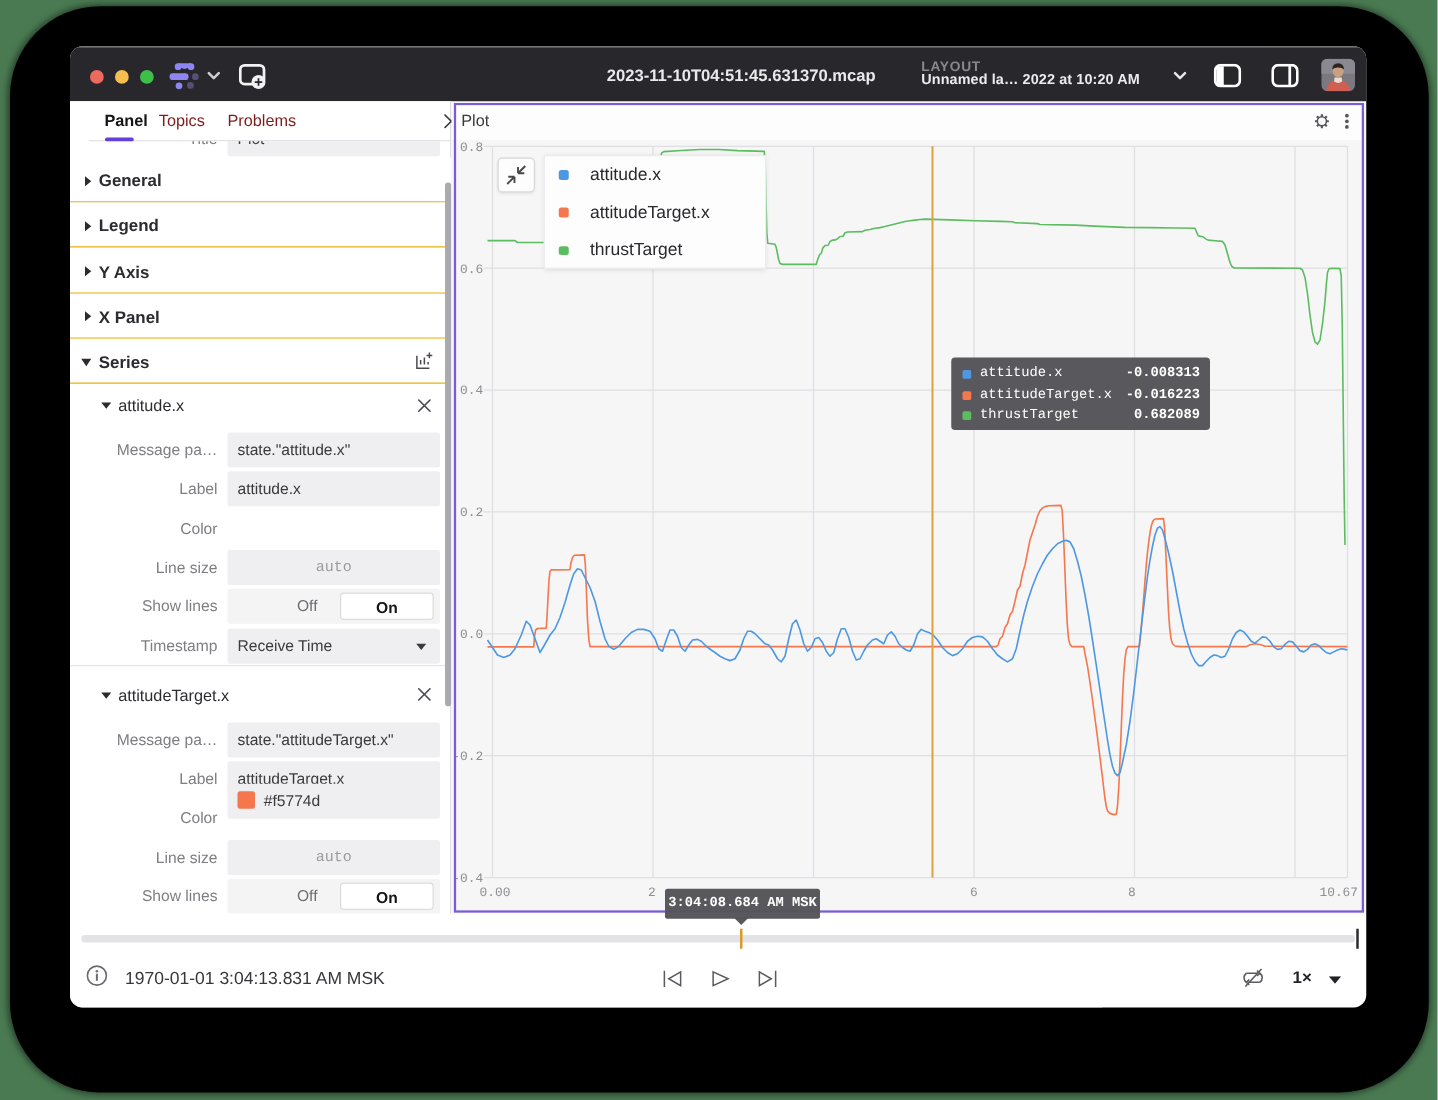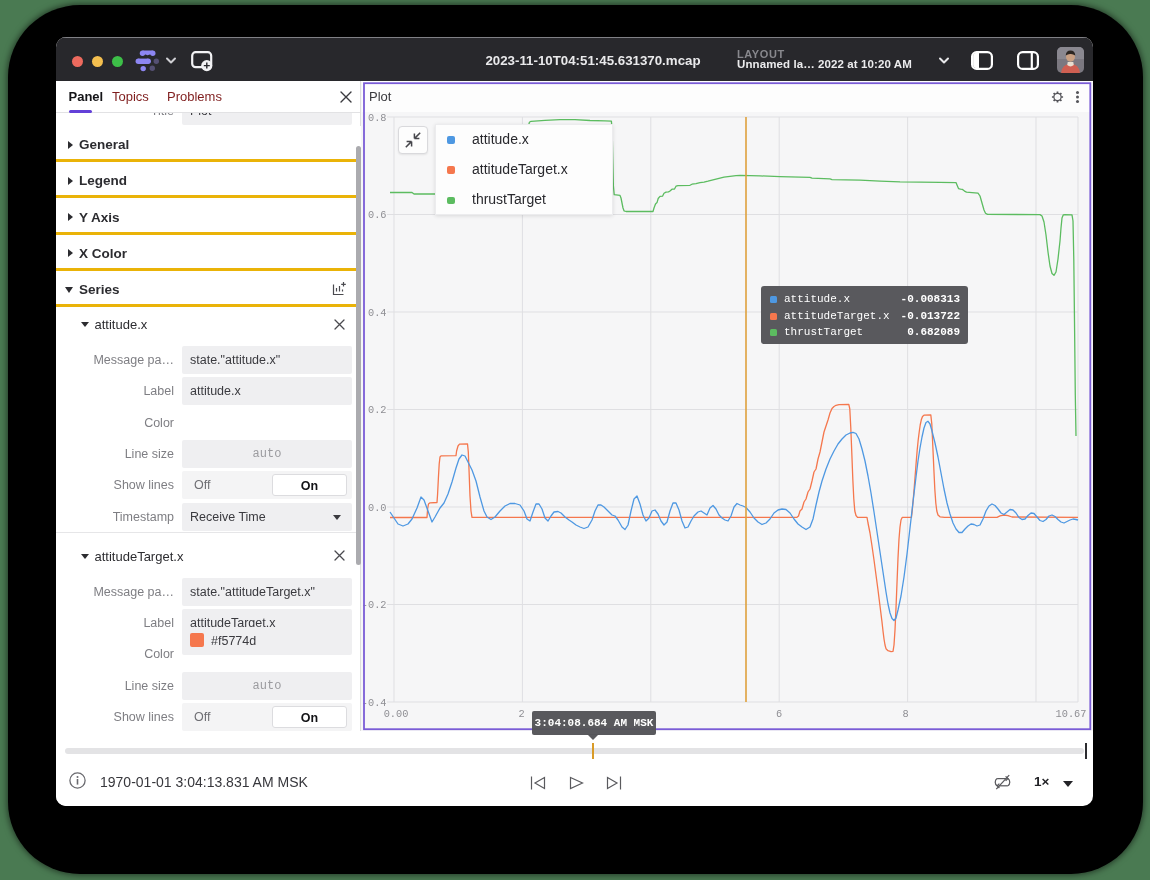--- a/index.html
+++ b/index.html
@@ -6,38 +6,38 @@
 .abs{position:absolute}
 .black{position:absolute;left:8px;top:5px;width:1135px;height:869px;background:#000;border-radius:72px;box-shadow:0 0 6px 1px rgba(0,0,0,.55)}
 .win{position:absolute;left:56px;top:37px;width:1037px;height:769px;background:#fff;border-radius:10px;overflow:hidden}
 .titlebar{position:absolute;left:0;top:0;width:1037px;height:44px;background:#28282c;border-top:1px solid #808085}
 .tl{position:absolute;top:17.5px;width:11.5px;height:11.5px;border-radius:50%}
 .wtitle{position:absolute;left:407px;width:260px;text-align:center;font-size:13.3px;font-weight:700;color:#e9e9eb;white-space:nowrap;top:15px}
 .layout-lab{position:absolute;left:681px;top:9.5px;font-size:11px;font-weight:700;color:#88888d;letter-spacing:.6px}
 .layout-name{position:absolute;left:681px;top:19.5px;font-size:11.5px;font-weight:700;color:#ececee;white-space:nowrap;letter-spacing:.1px}
 
 .sidebar{position:absolute;left:0;top:44px;width:305px;height:650px;background:#fff;border-right:1px solid #dededf}
-.tabs{position:absolute;left:0;top:0;width:100%;height:31.5px;border-bottom:1px solid #e2e2e4}
+.tabs{position:absolute;left:15px;top:0;width:100%;height:31.5px;border-bottom:1px solid #e2e2e4}
 .tab{position:absolute;top:8px;font-size:13px;color:#7f1d1d}
 .tab.active{color:#141417;font-weight:700}
 .tabline{position:absolute;left:12.5px;top:29px;width:23.5px;height:2.5px;background:#6340d8;border-radius:2px}
 .sbc{position:absolute;left:0;top:31.5px;width:305px;height:618px;overflow:hidden}
-.acc{position:absolute;left:0;width:305px;height:36px;border-bottom:3px solid #eab308;background:#fff}
+.acc{position:absolute;left:0;width:305px;height:36px;border-bottom:1px solid #eab308;background:#fff}
 .acct{position:absolute;left:23px;top:11px;font-size:13.5px;font-weight:700;color:#2c2c30}
 .tri-r{position:absolute;left:11.5px;top:14.5px;width:0;height:0;border-left:5.5px solid #2c2c30;border-top:4px solid transparent;border-bottom:4px solid transparent}
 .tri-d{position:absolute;left:9px;top:16px;width:0;height:0;border-top:6px solid #2c2c30;border-left:4.5px solid transparent;border-right:4.5px solid transparent}
 .addchart{position:absolute;right:14px;top:10px}
 .shead{position:absolute;left:0;width:305px;height:20px}
 .shead .tri-d{left:25px;top:8px;border-top-width:5.5px;border-left-width:4px;border-right-width:4px}
 .sheadt{position:absolute;left:38.5px;top:3px;font-size:13px;color:#2c2c30}
 .flabel{position:absolute;left:0;width:118px;height:28px;line-height:28px;text-align:right;font-size:12.5px;color:#7e7e83}
 .finput{position:absolute;left:126px;width:170px;height:28px;line-height:28px;background:#efeff1;border-radius:2px;font-size:12.5px;color:#3a3a3f;padding-left:8px;white-space:nowrap;overflow:hidden}
 .finput.auto{text-align:center;padding-left:0;color:#9b9b9f;font-family:"Liberation Mono",monospace;font-size:12px}
 .finput.seg{background:#f4f4f5;padding-left:0}
-.finput .off{position:absolute;left:12px;width:60px;text-align:left;color:#6e6e73}
+.finput .off{position:absolute;left:12px;width:60px;text-align:right;color:#6e6e73}
 .finput .onbtn{position:absolute;left:90px;top:3px;width:75px;height:22px;line-height:22px;text-align:center;background:#fff;border:1px solid #dcdcdf;border-radius:3px;font-weight:700;color:#141417}
 .finput .caret{position:absolute;right:11px;top:12px;width:0;height:0;border-top:5px solid #3a3a3f;border-left:4.5px solid transparent;border-right:4.5px solid transparent}
 .sw{display:inline-block;width:14px;height:14px;border-radius:2px;vertical-align:-2.5px;margin-right:7px}
 .sep{position:absolute;left:0;width:305px;height:1px;background:#e6e6e8}
 .sbar{position:absolute;left:300px;top:65px;width:5px;height:419px;background:#ababaf;border-radius:2.5px}
 
 .plot{position:absolute;left:305px;top:45px}
 
 .playbar{position:absolute;left:0;top:694px;width:826px;height:75px;background:#fff}
 .track{position:absolute;left:9px;top:17px;width:1018.5px;height:6px;background:#e3e3e5;border-radius:3px}
@@ -137,21 +137,21 @@
 <div class="acc" style="top:86px">
           <span class="tri-r"></span>
           <span class="acct">Y Axis</span>
         </div>
 <div class="acc" style="top:49.5px">
           <span class="tri-r"></span>
           <span class="acct">Legend</span>
         </div>
 <div class="acc" style="top:122px">
           <span class="tri-r"></span>
-          <span class="acct">X Color</span>
+          <span class="acct">X Panel</span>
         </div>
 <div class="acc" style="top:158.5px">
           <span class="tri-d"></span>
           <span class="acct">Series</span>
           <svg class="addchart" width="16" height="16" viewBox="0 0 16 16">
             <g stroke="#4a4a4f" stroke-width="1.2" fill="none">
 <path d="M2.5 3.5 v10 h10"></path>
               <path d="M5.5 10.5 v-3.5"></path>
               <path d="M8.5 10.5 v-5.5"></path>
               <path d="M11.5 10.5 v-2"></path>
@@ -315,15 +315,15 @@
 </g>
     </svg>
   </div>
 <div class="legend">
 <div class="lrow"><span class="lsw" style="background:#4e98e2"></span>attitude.x</div>
 <div class="lrow"><span class="lsw" style="background:#f5774d"></span>attitudeTarget.x</div>
 <div class="lrow"><span class="lsw" style="background:#5cbc60"></span>thrustTarget</div>
 </div>
 <div class="ctip">
 <div class="trow"><span class="lsw" style="background:#4e98e2"></span><span class="tname">attitude.x</span><span class="tval">-0.008313</span></div>
-<div class="trow"><span class="lsw" style="background:#f5774d"></span><span class="tname">attitudeTarget.x</span><span class="tval">-0.013722</span></div>
+<div class="trow"><span class="lsw" style="background:#f5774d"></span><span class="tname">attitudeTarget.x</span><span class="tval">-0.016223</span></div>
 <div class="trow"><span class="lsw" style="background:#5cbc60"></span><span class="tname">thrustTarget</span><span class="tval">0.682089</span></div>
 </div>
 <div class="stip">3:04:08.684 AM MSK<div class="stip-caret"></div></div>
 </body></html>

